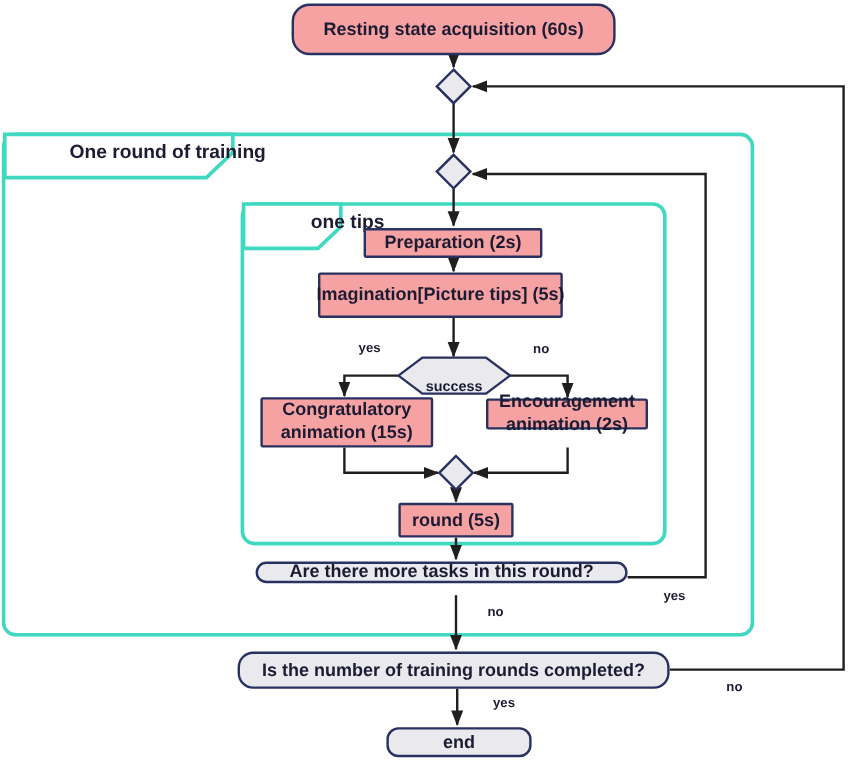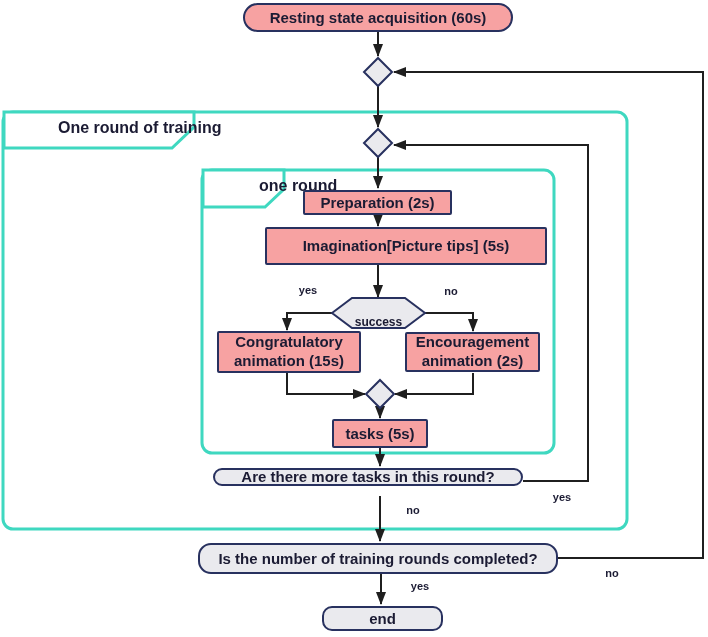--- a/index.html
+++ b/index.html
@@ -68,35 +68,35 @@
     <path class="conn" marker-end="url(#arr)" d="M380,496 V541"></path>
     <path class="conn" marker-end="url(#arr)" d="M381,574 V604"></path>
 
     <polygon class="shape" points="378,58 392,72 378,86 364,72"></polygon>
     <polygon class="shape" points="378,129 392,143 378,157 364,143"></polygon>
     <polygon class="shape" points="332,313 352,298 405,298 425,313 405,328 352,328"></polygon>
     <polygon class="shape" points="380,380 394,394 380,408 366,394"></polygon>
   </svg>
 
   <div class="tab-label" style="left:10px;top:119px;">One round of training</div>
-  <div class="tab-label" style="left:211px;top:177px;">one round</div>
+  <div class="tab-label" style="left:211px;top:177px;">one tips</div>
 
-  <div class="node pill" style="left:243px;top:3px;width:270px;height:29px;">Resting state acquisition (60s)</div>
+  <div class="node pill" style="left:243px;top:3px;width:270px;height:43px;">Resting state acquisition (60s)</div>
 
   <div class="node" style="left:303px;top:190px;width:149px;height:25px;">Preparation (2s)</div>
 
-  <div class="node" style="left:265px;top:227px;width:282px;height:38px;">Imagination[Picture tips] (5s)</div>
+  <div class="node" style="left:265px;top:227px;width:204px;height:38px;">Imagination[Picture tips] (5s)</div>
 
   <div class="hex-label">success</div>
 
   <div class="node wrap" style="left:217px;top:331px;width:144px;height:42px;">Congratulatory animation (15s)</div>
 
-  <div class="node wrap" style="left:405px;top:332px;width:135px;height:40px;">Encouragement animation (2s)</div>
+  <div class="node wrap" style="left:405px;top:332px;width:135px;height:26px;">Encouragement animation (2s)</div>
 
-  <div class="node" style="left:332px;top:419px;width:96px;height:29px;">tasks (5s)</div>
+  <div class="node" style="left:332px;top:419px;width:96px;height:29px;">round (5s)</div>
 
   <div class="node gray" style="left:213px;top:468px;width:310px;height:18px;border-radius:13px;">Are there more tasks in this round?</div>
 
   <div class="node gray" style="left:322px;top:606px;width:121px;height:25px;border-radius:10px;">end</div>
 
   <div class="node gray" style="left:198px;top:543px;width:360px;height:31px;border-radius:13px;">Is the number of training rounds completed?</div>
 
   <div class="lbl" style="left:288px;top:284px;">yes</div>
   <div class="lbl" style="left:431px;top:285px;">no</div>
   <div class="lbl" style="left:542px;top:491px;">yes</div>

